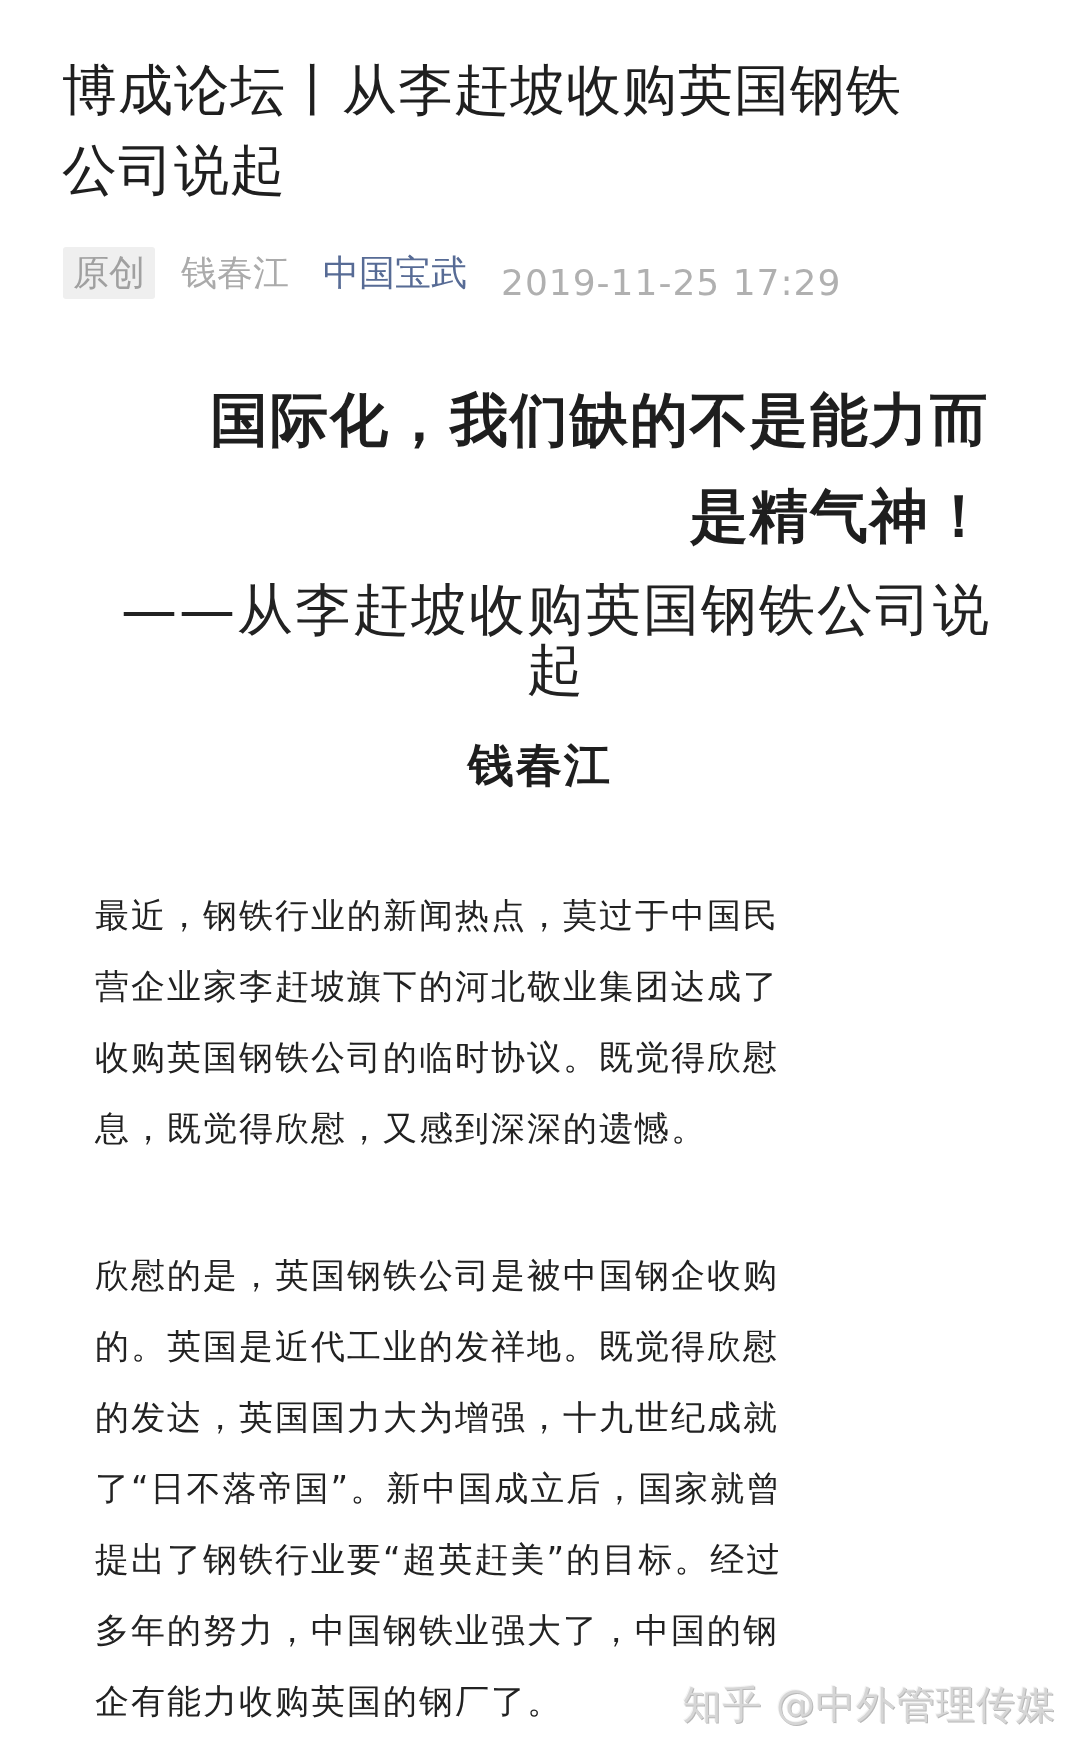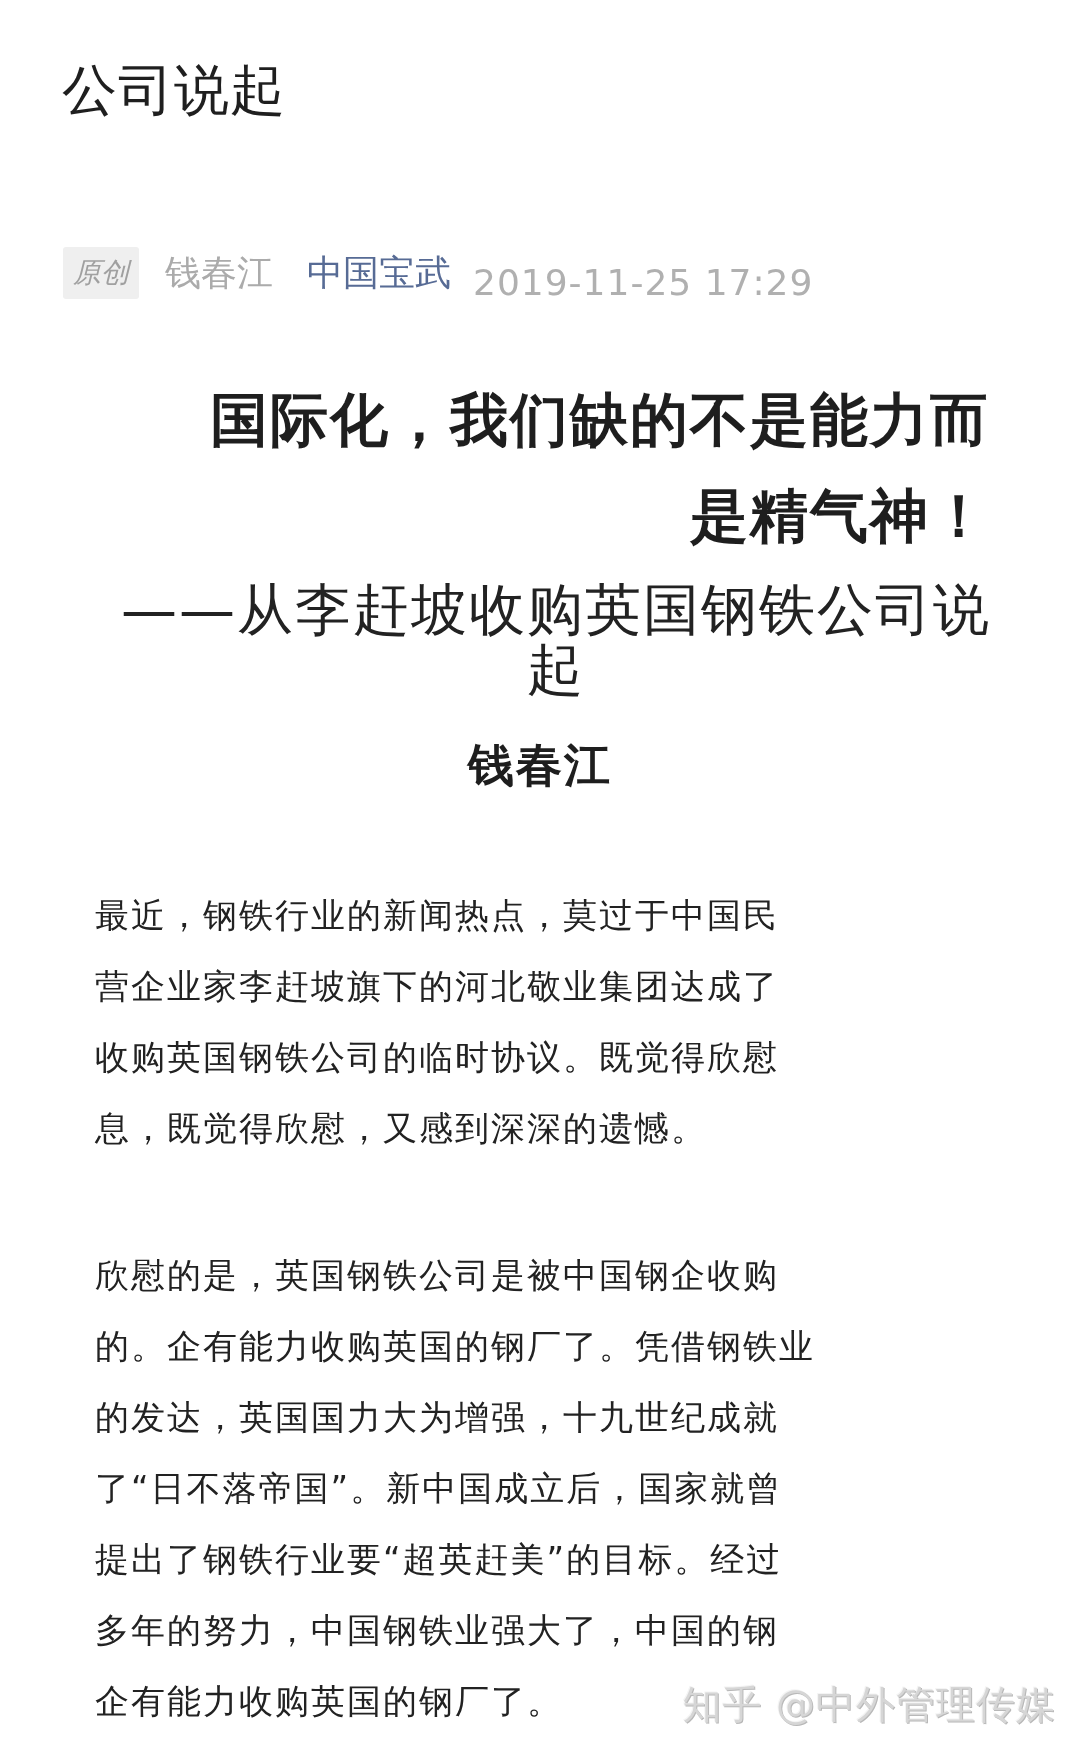--- a/index.html
+++ b/index.html
@@ -33,35 +33,34 @@
       top: 247px;
       height: 52px;
       display: flex;
       align-items: center;
       font-size: 36px;
       white-space: nowrap;
     }
     .badge {
       background: #efefef;
       color: #a0a0a0;
-      font-size: 28px;
+      font-size: 36px;
       height: 52px;
       line-height: 52px;
       padding: 0 10px;
       border-radius: 3px;
       margin-right: 26px;
-      font-style: italic;
     }
     .meta-author {
       color: #ababab;
       margin-right: 34px;
     }
     .meta-account {
       color: #576b95;
-      margin-right: 22px;
+      margin-right: 34px;
       cursor: pointer;
       text-align: right;
     }
     .meta-time {
       color: #b0b0b0;
       letter-spacing: 1px;
       margin-top: 19px;
     }
     .headline {
       position: absolute;
@@ -123,20 +122,21 @@
       color: #d6d6d6;
       text-shadow: 1px 1px 0 #b8b8b8, -1px -1px 0 #f4f4f4;
       white-space: nowrap;
       letter-spacing: 1px;
     }
   </style>
 </head>
 <body>
 
 <h1 class="article-title">
+  <span class="line">博成论坛丨从李赶坡收购英国钢铁</span>
   <span class="line">公司说起</span>
 </h1>
 
 <div class="meta-row">
   <span class="badge">原创</span>
   <span class="meta-author">钱春江</span>
   <span class="meta-account">中国宝武</span>
   <span class="meta-time">2019-11-25 17:29</span>
 </div>
 
@@ -151,21 +151,21 @@
 
 <div class="paragraph p1">
   <span class="line">最近，钢铁行业的新闻热点，莫过于中国民</span>
   <span class="line">营企业家李赶坡旗下的河北敬业集团达成了</span>
   <span class="line">收购英国钢铁公司的临时协议。既觉得欣慰</span>
   <span class="line">息，既觉得欣慰，又感到深深的遗憾。</span>
 </div>
 
 <div class="paragraph p2">
   <span class="line">欣慰的是，英国钢铁公司是被中国钢企收购</span>
-  <span class="line">的。企有能力收购英国的钢厂了。凭借钢铁业</span>
+  <span class="line">的。英国是近代工业的发祥地。既觉得欣慰</span>
   <span class="line">的发达，英国国力大为增强，十九世纪成就</span>
   <span class="line">了“日不落帝国”。新中国成立后，国家就曾</span>
   <span class="line">提出了钢铁行业要“超英赶美”的目标。经过</span>
   <span class="line">多年的努力，中国钢铁业强大了，中国的钢</span>
   <span class="line">企有能力收购英国的钢厂了。</span>
 </div>
 
 <div class="watermark">知乎 @中外管理传媒</div>
 
 </body></html>

